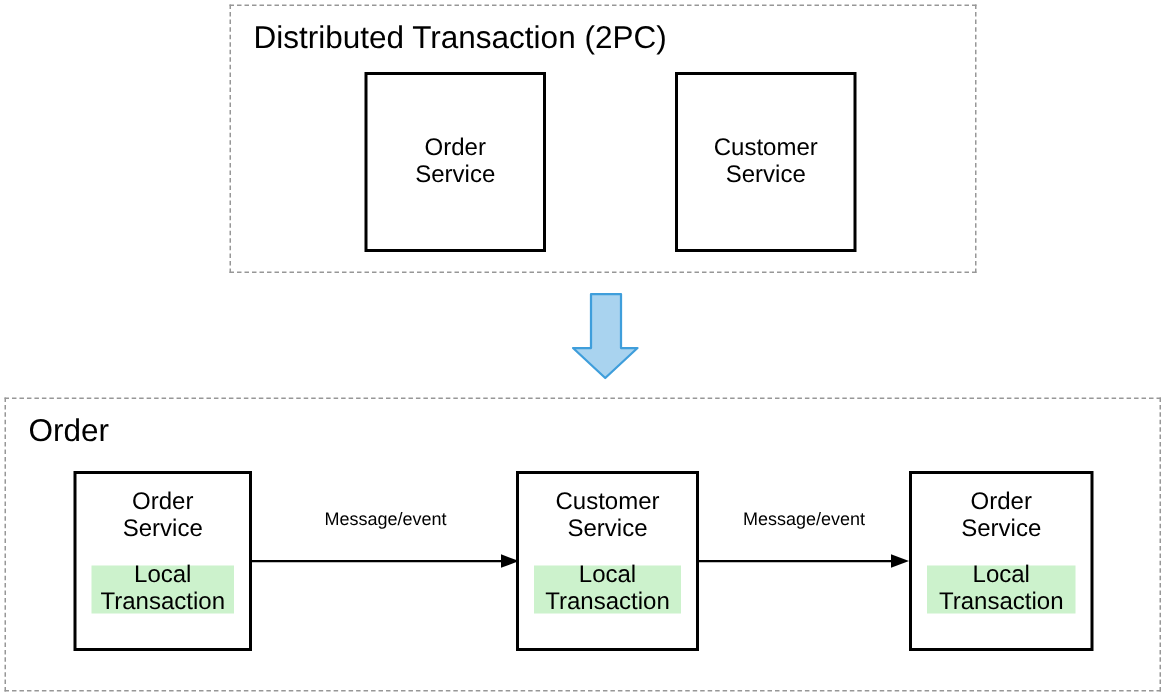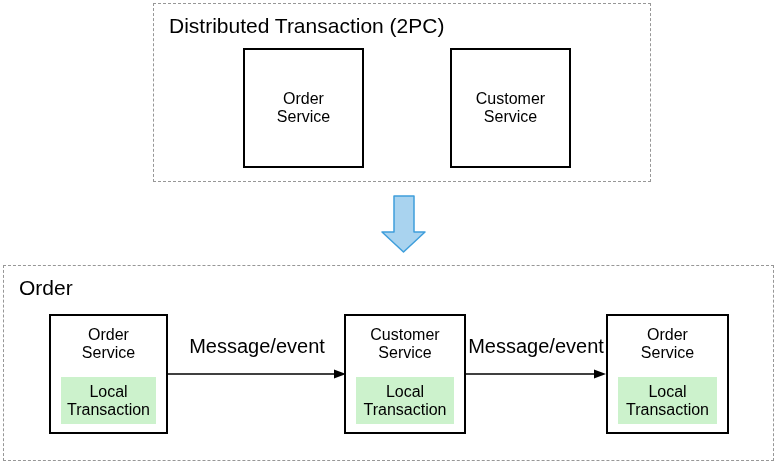--- a/index.html
+++ b/index.html
@@ -67,21 +67,21 @@
   
   .tbox1 { left: 89px;  top: 44px; width: 121px; height: 120px; }
   .tbox2 { left: 296px; top: 44px; width: 121px; height: 120px; }
   
   .sbox1 { left: 45px;  top: 48px; width: 119px; height: 120px; }
   .sbox2 { left: 340px; top: 48px; width: 122px; height: 120px; }
   .sbox3 { left: 602px; top: 48px; width: 123px; height: 120px; }
   .local-tx {
     position: absolute;
     left: 10px; right: 10px;
-    top: 61px; height: 47px;
+    top: 61px; height: 32px;
     background: var(--green-fill);
     display: flex;
     align-items: center;
     justify-content: center;
     font-size: 16px;
     line-height: 18px;
     white-space: pre-line;
   }
   .down-arrow {
     position: absolute;
@@ -100,21 +100,21 @@
     height: 16px;
   }
   .h-arrow.a1 { left: 164px; width: 178px; }
   .h-arrow.a2 { left: 462px; width: 140px; }
   .h-arrow line { stroke: var(--box-border); stroke-width: 1.5; }
   .h-arrow polygon { fill: var(--box-border); }
   .arrow-label {
     position: absolute;
     top: 71px;
     text-align: center;
-    font-size: 20px;
+    font-size: 12px;
     line-height: 19px;
     white-space: nowrap;
   }
   .arrow-label.l1 { left: 164px; width: 178px; }
   .arrow-label.l2 { left: 462px; width: 140px; }
 </style>
 </head>
 <body>
 
 <div class="canvas">

